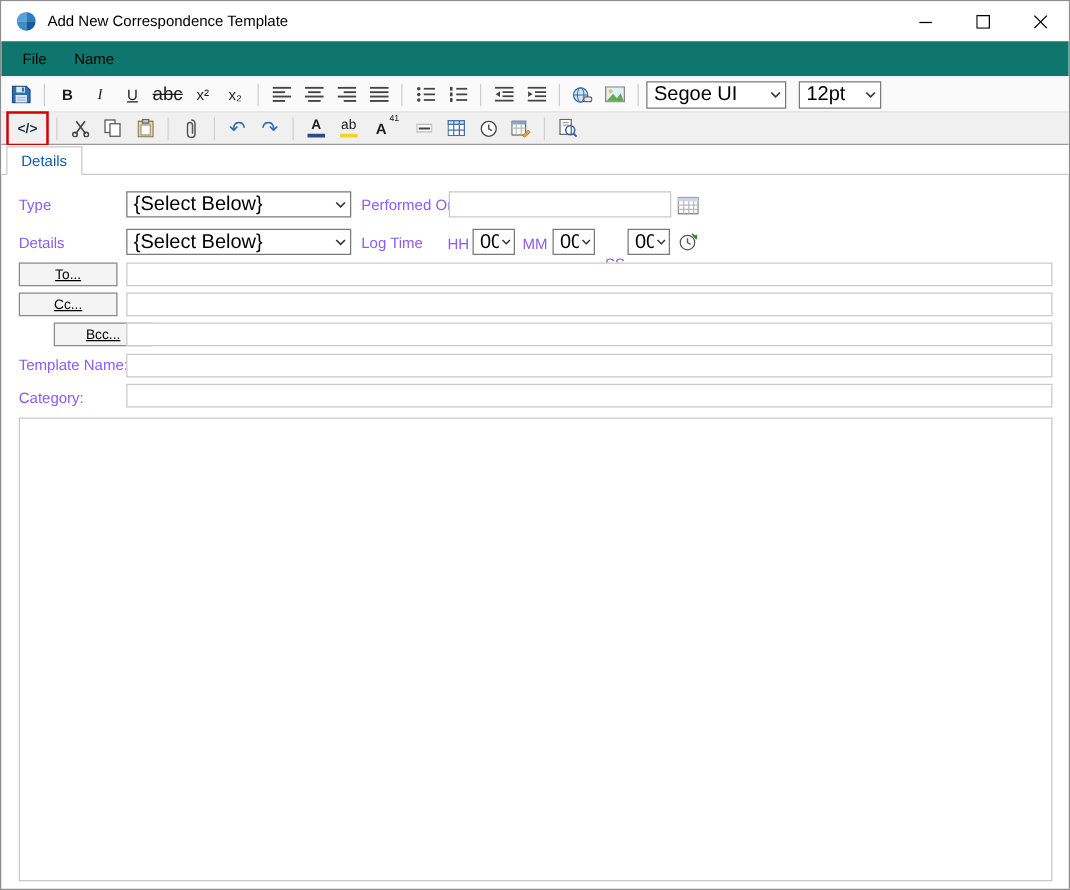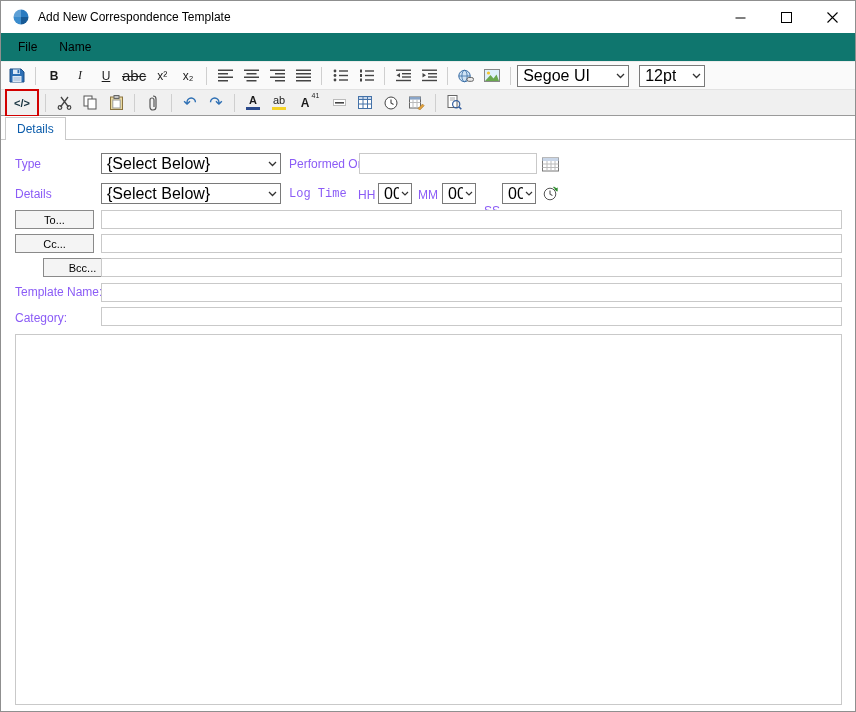--- a/index.html
+++ b/index.html
@@ -42,21 +42,21 @@
   .chev { display:inline-flex; margin-left:5px; flex:0 0 auto; }
 
   
   .tabstrip { position:absolute; top:115px; left:0; right:0; height:24px; border-bottom:1px solid #c9c9c9; padding-left:4px; display:flex; align-items:flex-end; background:#fff; }
   .tab { height:23px; padding:0 11px; display:flex; align-items:center; font-size:12px; color:#0b5cab; background:#fff; border:1px solid #c9c9c9; border-bottom:none; margin-bottom:-1px; z-index:2; }
 
   
   .lbl { position:absolute; font-size:12px; color:#8b5cf6; white-space:nowrap; }
   .field { position:absolute; border:1px solid #c9c9c9; background:#fff; height:19px; font-size:12px; padding:0 4px; font-family:"Liberation Sans",sans-serif; }
   .mailbtn { position:absolute; width:79px; height:19px; background:#f4f4f4; border:1px solid #8a8a8a; font-size:11px; display:flex; align-items:center; justify-content:center; color:#000; }
-  .mailbtn span { }
+  .mailbtn span { text-decoration:underline; }
   .iconbtn { position:absolute; border:none; background:transparent; display:flex; align-items:center; justify-content:center; padding:0; }
   .editor { position:absolute; left:14px; top:333px; width:827px; height:371px; border:1px solid #c9c9c9; background:#fff; }
 </style>
 </head>
 <body>
 
 <div class="window">
 
   <div class="titlebar">
     <span class="app-icon">
@@ -343,21 +343,21 @@
 
   <span class="lbl" style="left:14px; top:186px;">Details</span>
   <div class="combo" style="left:100px; top:182px; width:180px;">
     <span class="ctext">{Select Below}</span>
     <span class="chev">
         <svg width="9" height="6">
           <path d="M1 1 L4.5 4.5 L8 1" fill="none" stroke="#333" stroke-width="1.3"></path>
         </svg>
       </span>
   </div>
-  <span class="lbl" style="left:288px; top:186px;font-family:Liberation Mono, monospace;">Log Time</span>
+  <span class="lbl" style="left:288px; top:186px;">Log Time</span>
   <span class="lbl" style="left:357px; top:187px;">HH</span>
   <div class="combo" style="left:377px; top:182px; width:34px; padding-right:2px;">
     <span class="ctext">00</span>
     <span class="chev" style="margin-left:2px;">
         <svg width="8" height="6">
           <path d="M1 1 L4 4 L7 1" fill="none" stroke="#333" stroke-width="1.2"></path>
         </svg>
       </span>
   </div>
   <span class="lbl" style="left:417px; top:187px;">MM</span>

